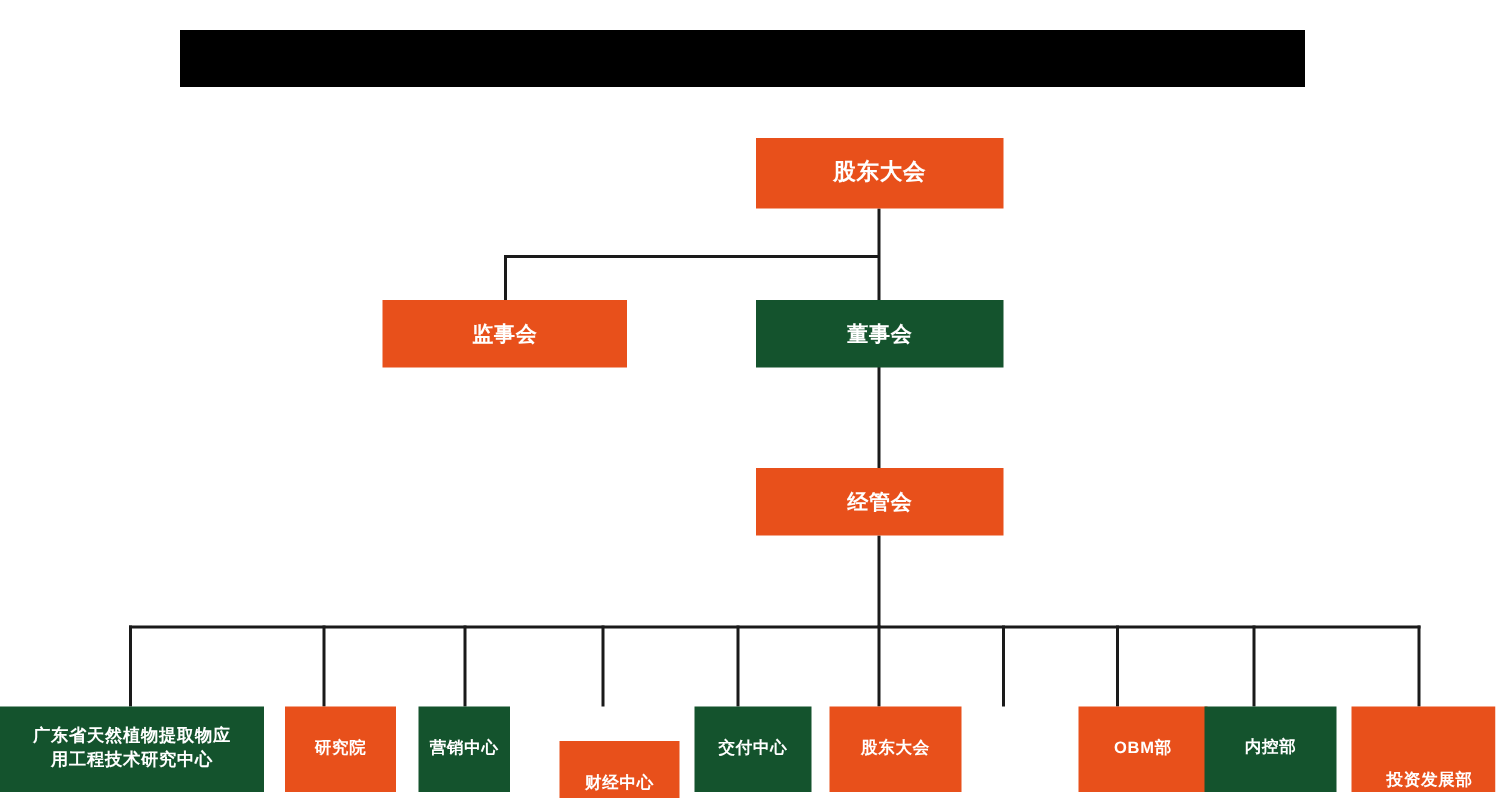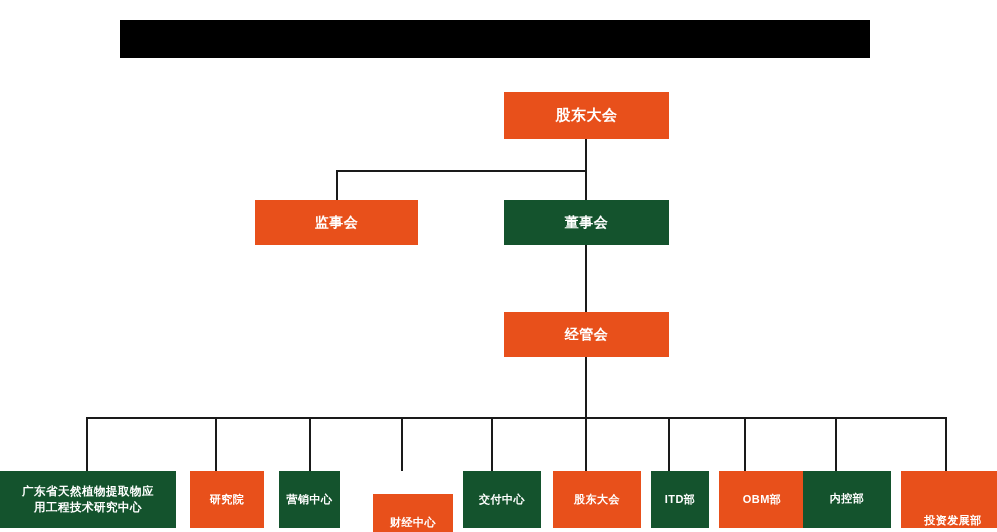--- a/index.html
+++ b/index.html
@@ -121,23 +121,20 @@
   </div>
 
   <div class="node tone-secondary size-sm" style="left:451px; top:471px; width:78px; height:57px;">
     <span class="node-label">交付中心</span>
   </div>
 
   <div class="node tone-primary size-sm" style="left:541px; top:471px; width:88px; height:57px;">
     <span class="node-label">股东大会</span>
   </div>
 
-  <div class="node tone-secondary size-sm" style="left:639px; top:471px; width:58px; height:57px;">
-    <span class="node-label">ITD部</span>
-  </div>
 
   <div class="node tone-primary size-sm" style="left:707px; top:471px; width:86px; height:57px;">
     <span class="node-label">OBM部</span>
   </div>
 
   <div class="node tone-secondary size-sm" style="left:791px; top:471px; width:88px; height:57px;font-family:Liberation Mono, monospace;">
     <span class="node-label">内控部</span>
   </div>
 
   <div class="node tone-primary size-sm" style="left:889px; top:471px; width:104px; height:57px;align-items:flex-end;">

